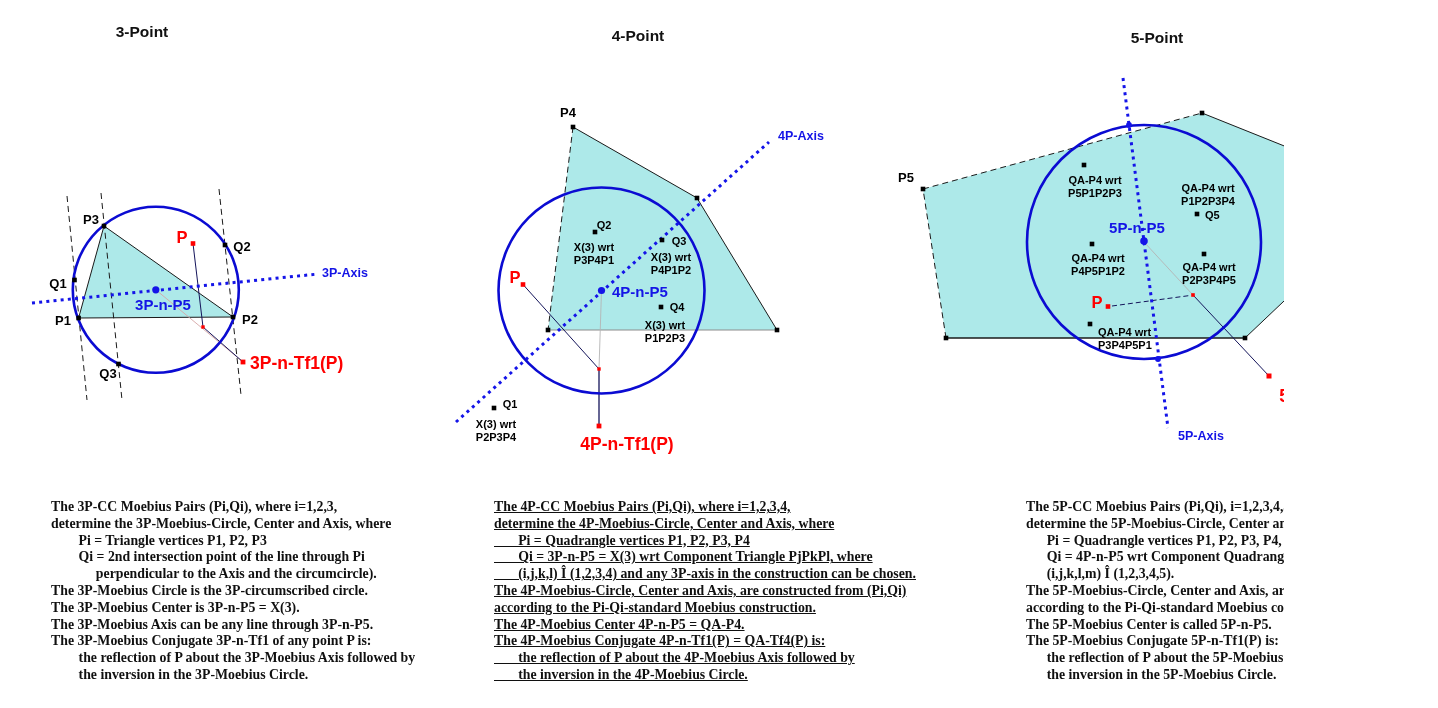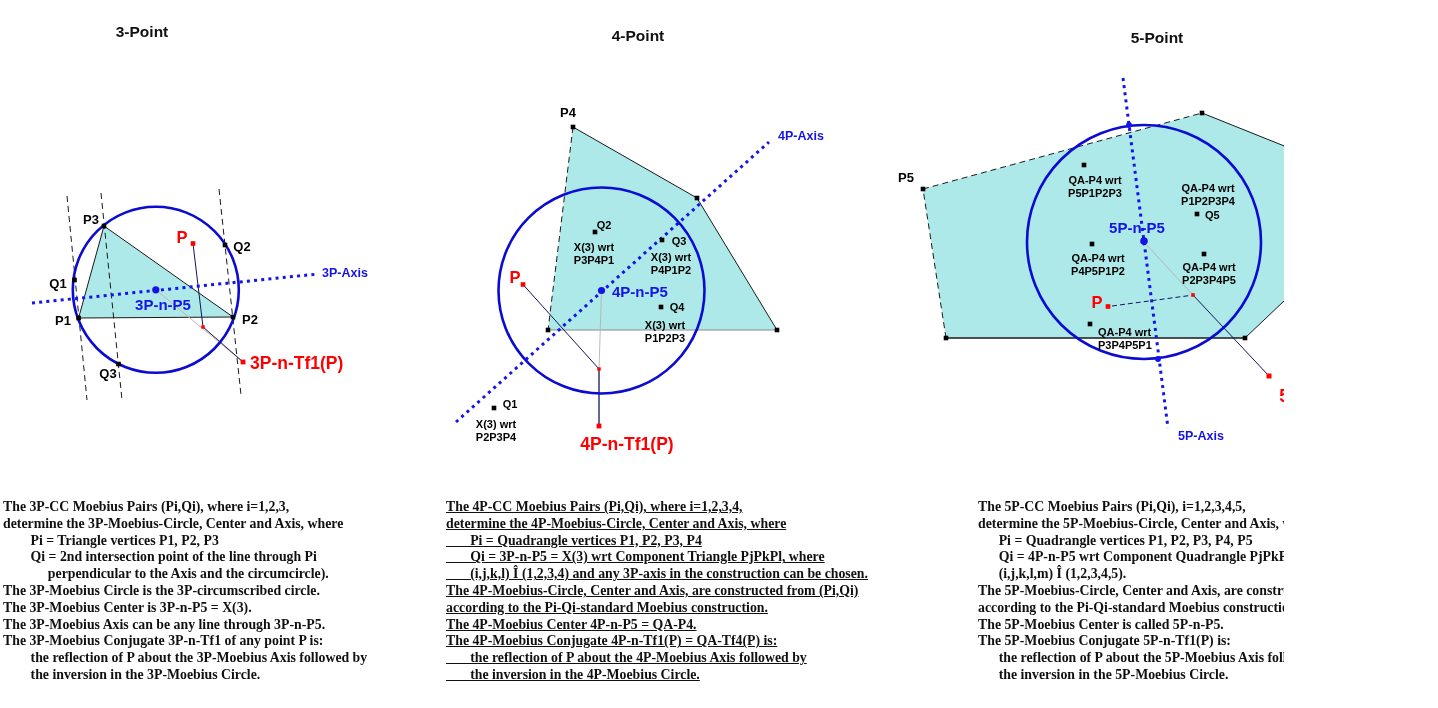--- a/index.html
+++ b/index.html
@@ -1,20 +1,20 @@
 <!DOCTYPE html>
 <html><head>
 <meta charset="utf-8">
 <style>
   html,body{margin:0;padding:0;background:#fff;}
   .stage{position:relative;width:1284px;height:708px;background:#ffffff;overflow:hidden;
          font-family:"Liberation Sans",sans-serif;}
   .fig{position:absolute;left:0;top:0;}
   .desc{position:absolute;white-space:pre;color:#101010;
-        font:bold 13.8px/16.8px "Liberation Serif",serif;}
+        font:bold 13.8px/16.8px "Liberation Serif",serif;margin-left:48px;}
   
   text{font-family:"Liberation Sans",sans-serif;}
   .t-title{font-size:15.5px;font-weight:bold;fill:#111;}
   .t-pt{font-size:13px;font-weight:bold;fill:#000;}
   .t-sm{font-size:11px;font-weight:bold;fill:#000;}
   .t-axis{font-size:12.5px;font-weight:bold;fill:#1414e6;}
   .t-center{font-size:15px;font-weight:bold;fill:#1414e6;}
   .t-red-p{font-size:16.5px;font-weight:bold;fill:#fe0000;}
   .t-red-lg{font-size:17.5px;font-weight:bold;fill:#fe0000;}
   .mid{text-anchor:middle;}

